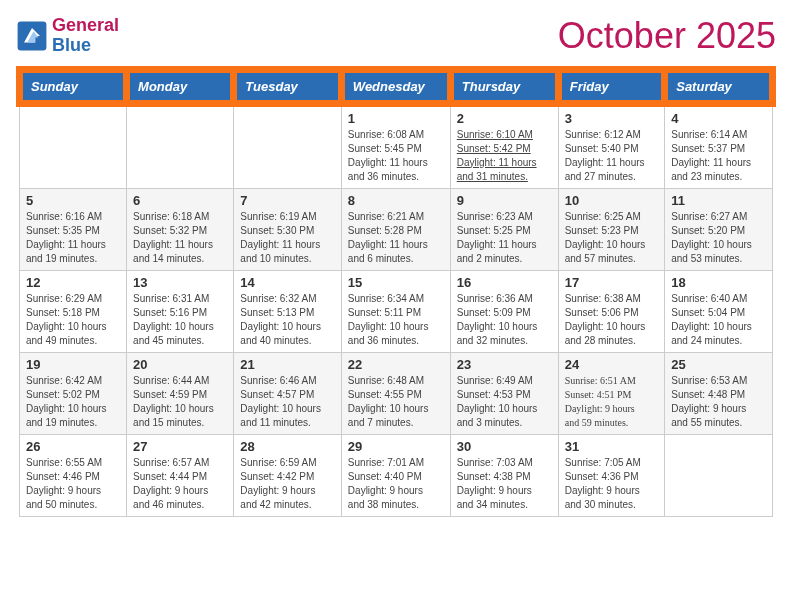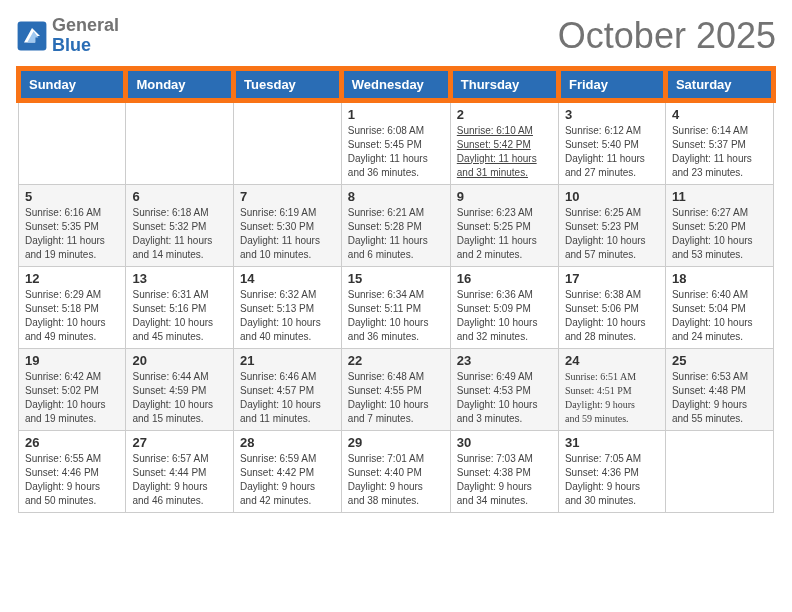--- a/index.html
+++ b/index.html
@@ -21,52 +21,53 @@
       align-items: center;
       gap: 4px;
     }
     .logo-text {
       font-size: 18px;
       font-weight: bold;
       color: #333;
       line-height: 1.1;
     }
     .logo-text span {
-      color: #737373;
+      color: #be185d;
     }
     .logo-icon {
       width: 32px;
       height: 32px;
     }
     .title-section {
       text-align: right;
     }
     .month-title {
       font-size: 36px;
       font-weight: 300;
-      color: #737373;
+      color: #be185d;
       line-height: 1.1;
     }
     .location-title {
       font-size: 16px;
       color: #555;
     }
     .calendar {
       width: 100%;
       border-collapse: collapse;
       border: 1px solid #ccc;
     }
     .calendar th {
       background: #2a6db5;
       color: #fff;
       font-size: 13px;
       font-weight: 600;
       padding: 6px 8px;
       text-align: left;
-      border: 5px solid #f97316;
+      border: 7px solid #f97316;
+      font-style: italic;
     }
     .calendar td {
       vertical-align: top;
       border: 1px solid #ccc;
       padding: 4px 6px;
       width: 110px;
       min-height: 85px;
       font-size: 10px;
       color: #333;
       background: #fff;

